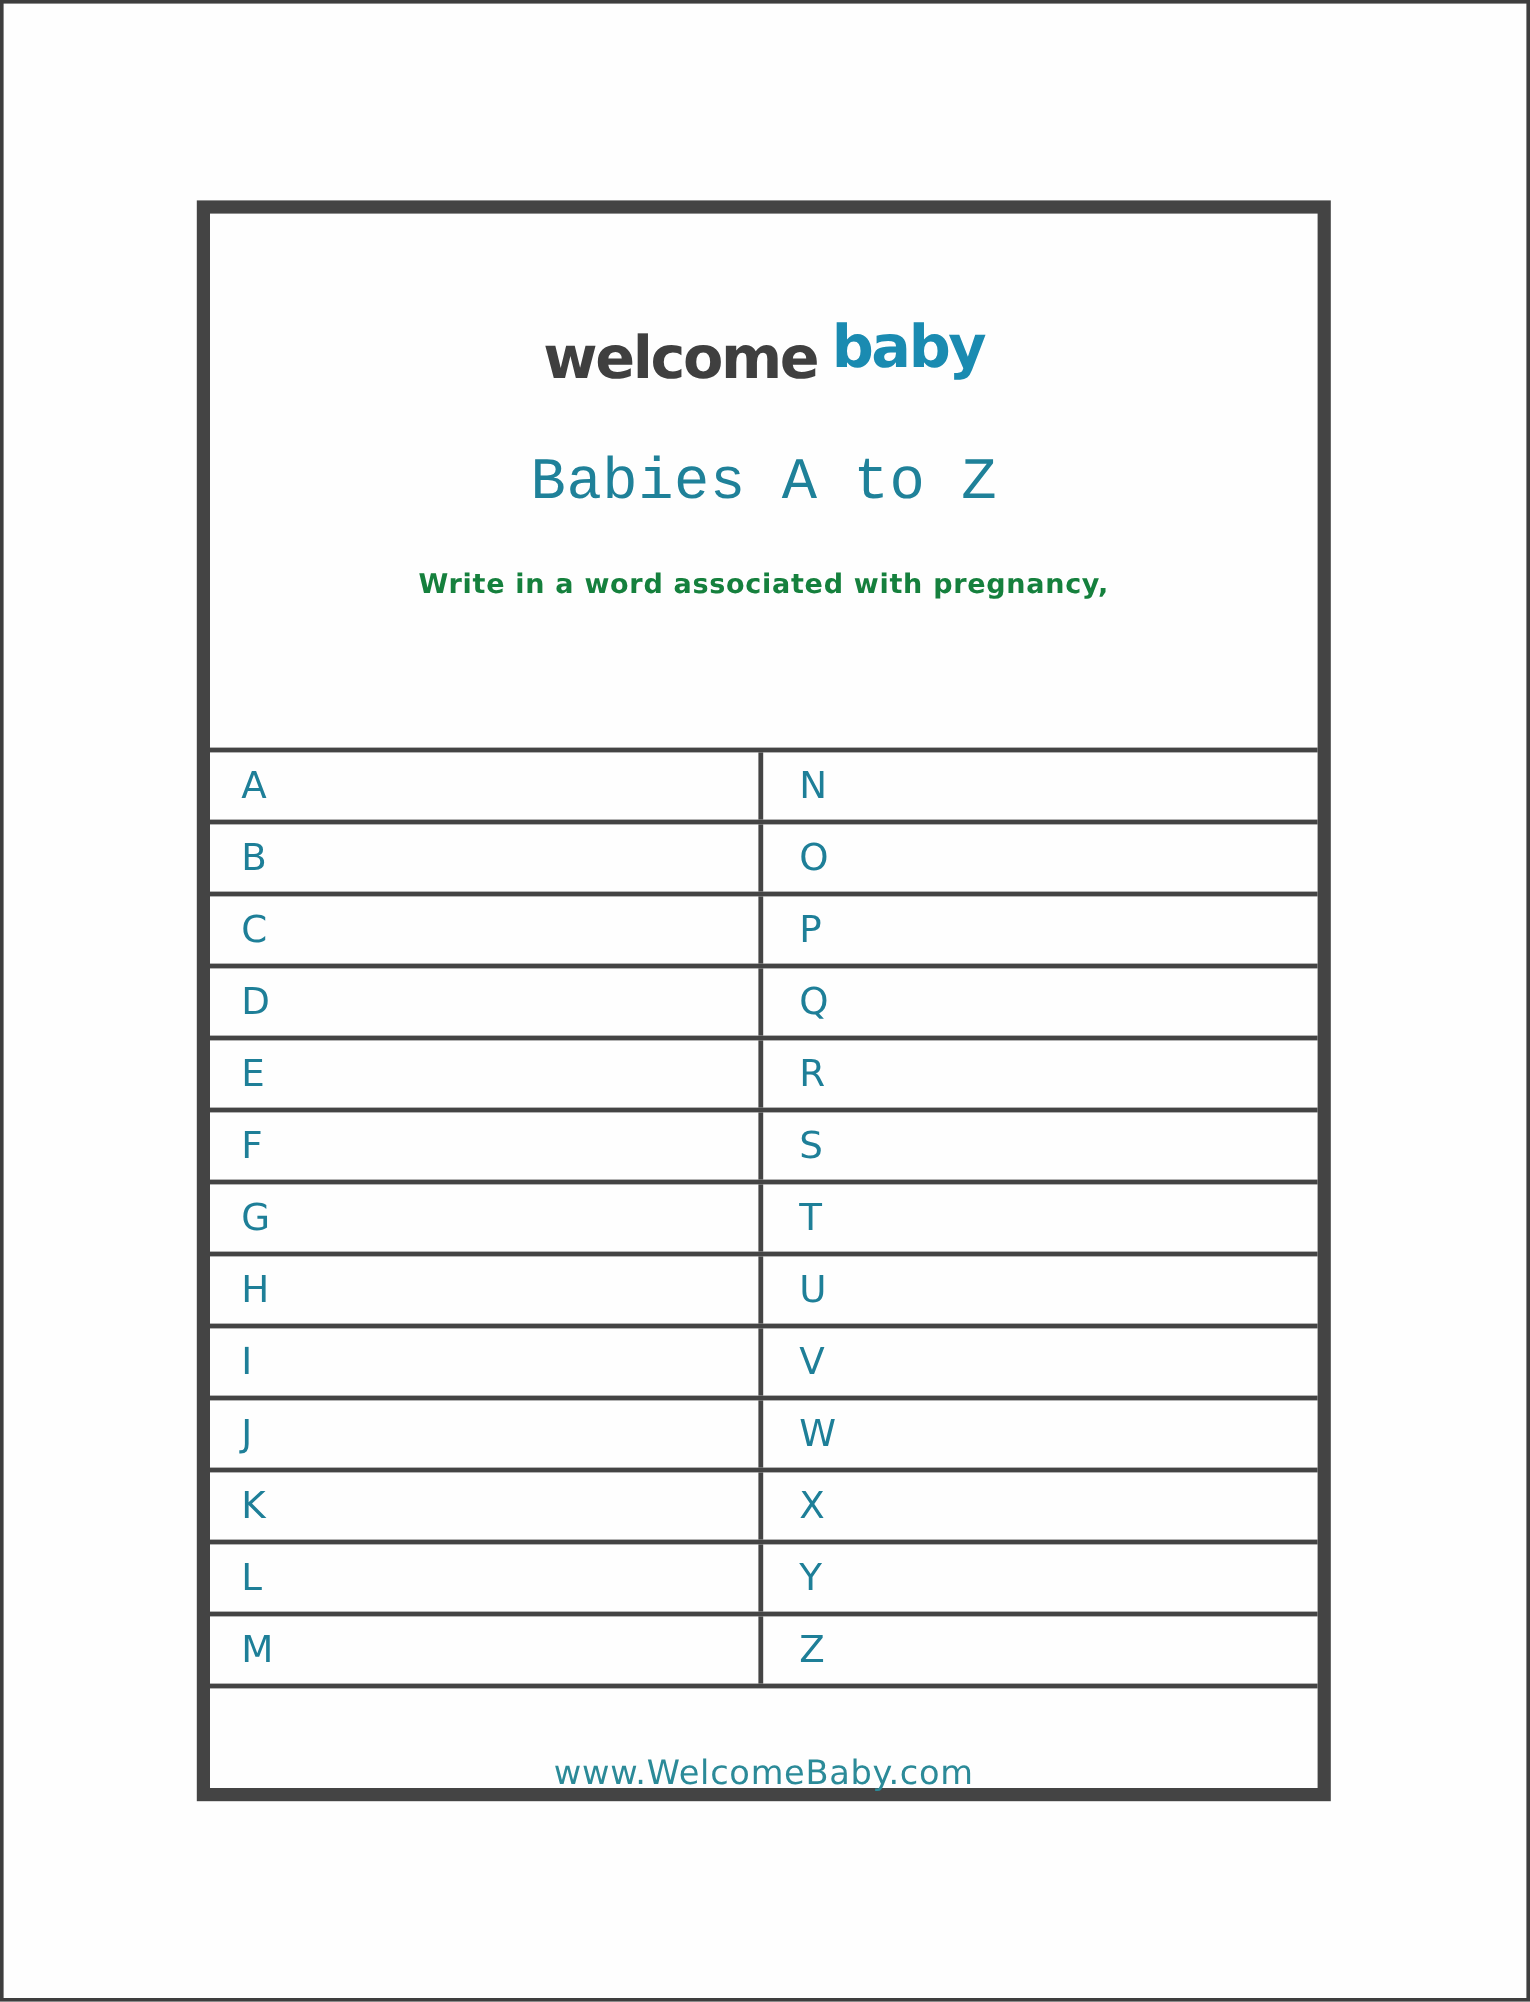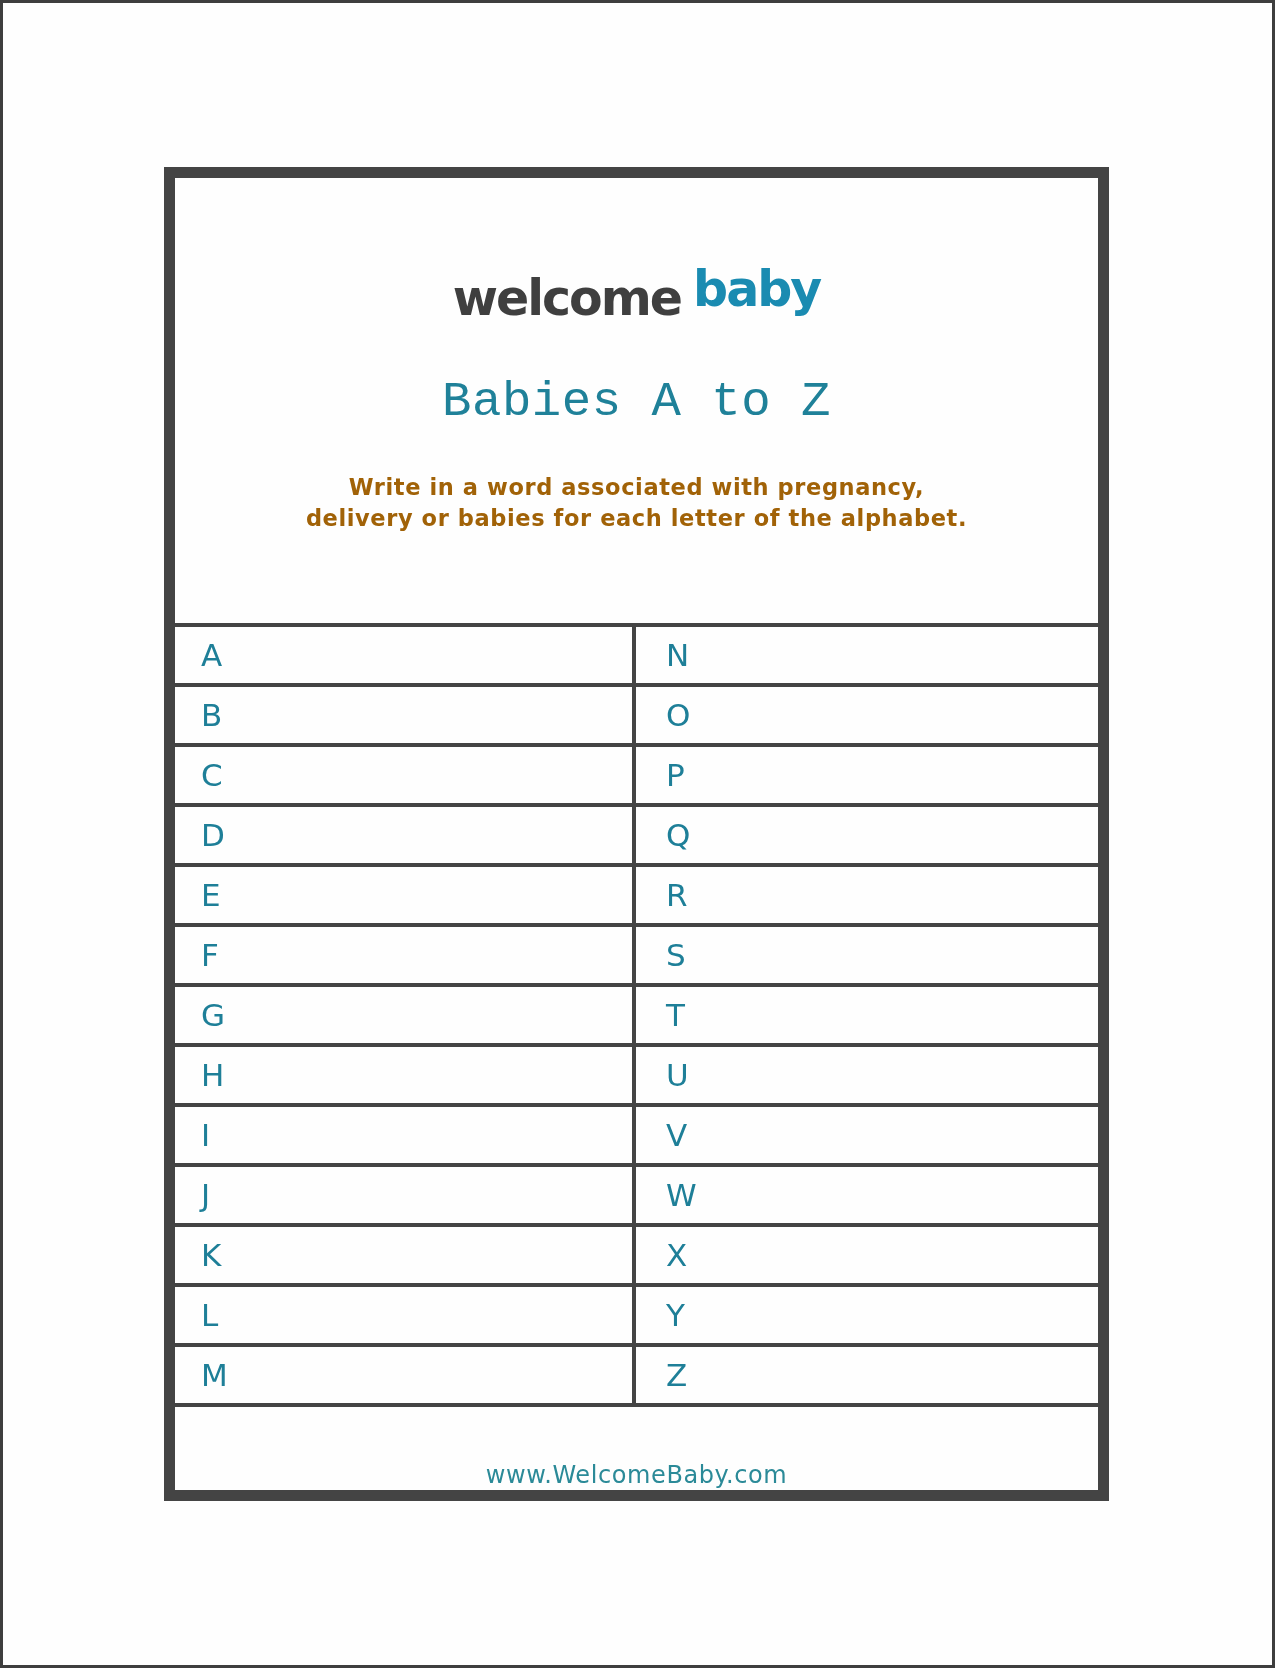--- a/index.html
+++ b/index.html
@@ -22,21 +22,21 @@
   }
   .logo .w { color:#3f3f3f; font-size:49px; vertical-align:baseline; }
   .logo .b { color:#1a8bb1; font-size:49px; position:relative; top:-9px; margin-left:12px; }
   .title {
     position:absolute; left:0; right:0; top:196px; text-align:center;
     color:#1f8199; font-size:49px; font-family:Liberation Mono, monospace; font-weight:normal;
     letter-spacing:0.5px;
   }
   .instructions {
     position:absolute; left:0; right:0; top:294px; text-align:center;
-    color:#a16207; font-size:22.5px; font-weight:bold; line-height:31px;
+    color:#15803d; font-size:22.5px; font-weight:bold; line-height:31px;
     letter-spacing:0.6px;
   }
   .grid {
     position:absolute; left:0; right:0; top:445px;
     border-top:4px solid #444444;
   }
   .row {
     display:flex; height:56px; border-bottom:4px solid #444444;
   }
   .cell {
@@ -44,38 +44,37 @@
   }
   .cell.left { width:461px; border-right:4px solid #444444; }
   .cell.right { flex:1 1 auto; }
   .letter {
     position:absolute; left:26px; top:10px; color:#1e7f98;
     font-size:31px; font-family:"DejaVu Sans", sans-serif; line-height:36px;
   }
   .cell.right .letter { left:30px; }
   .footer {
     position:absolute; left:0; right:0; top:1283px; text-align:center;
-    color:#2b8a98; font-size:24px; letter-spacing:0.6px;
+    color:#2b8a98; font-size:28px; letter-spacing:0.6px;
   }
 </style>
 </head>
 <body>
 
 <div class="page-border"></div>
 
 <div class="card">
   <div class="logo">
     <span class="w">welcome</span><span class="b">baby</span>
   </div>
 
   <div class="title">Babies A to Z</div>
 
   <div class="instructions">
     <div>Write in a word associated with pregnancy,</div>
-    <div>delivery or babies for each letter of the alphabet.</div>
   </div>
 
   <div class="grid">
     <div class="row">
       <div class="cell left">
           <span class="letter">A</span>
         </div>
       <div class="cell right">
           <span class="letter">N</span>
         </div>

